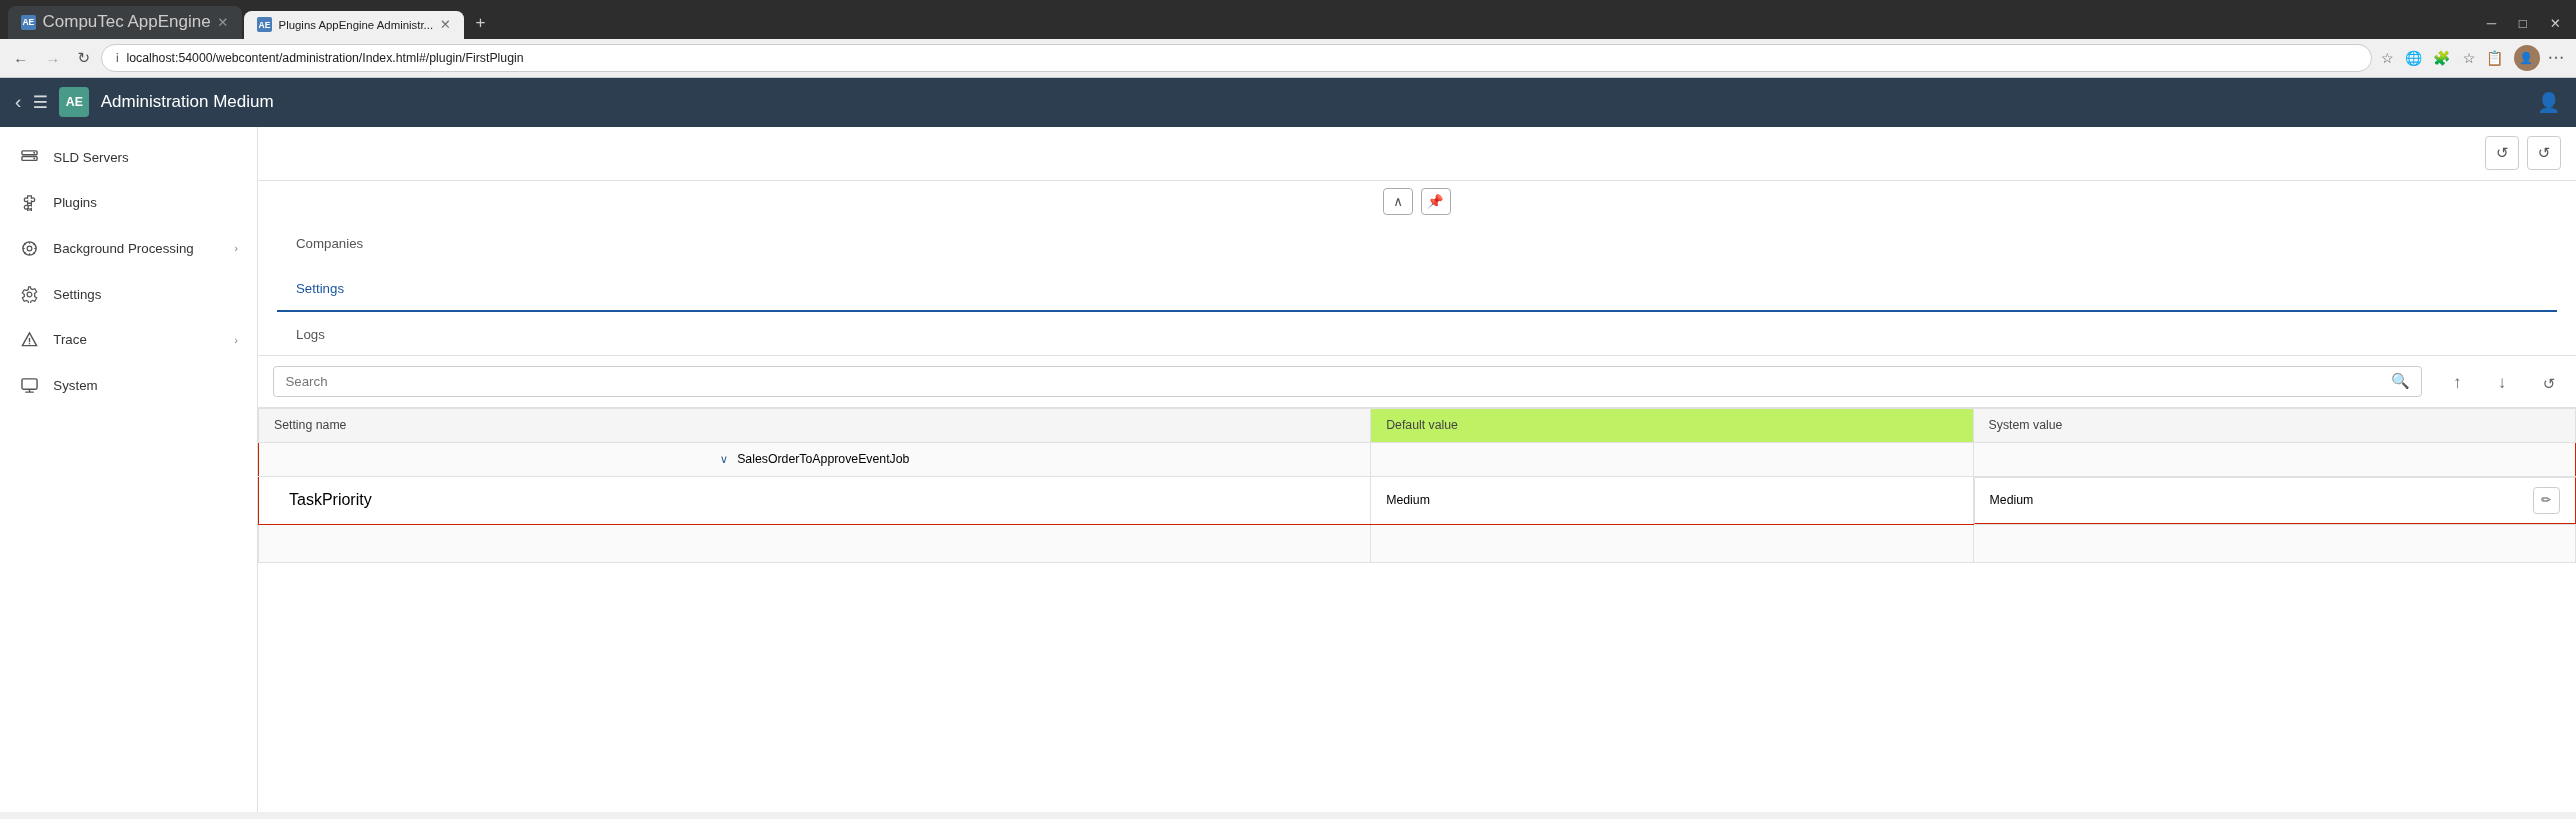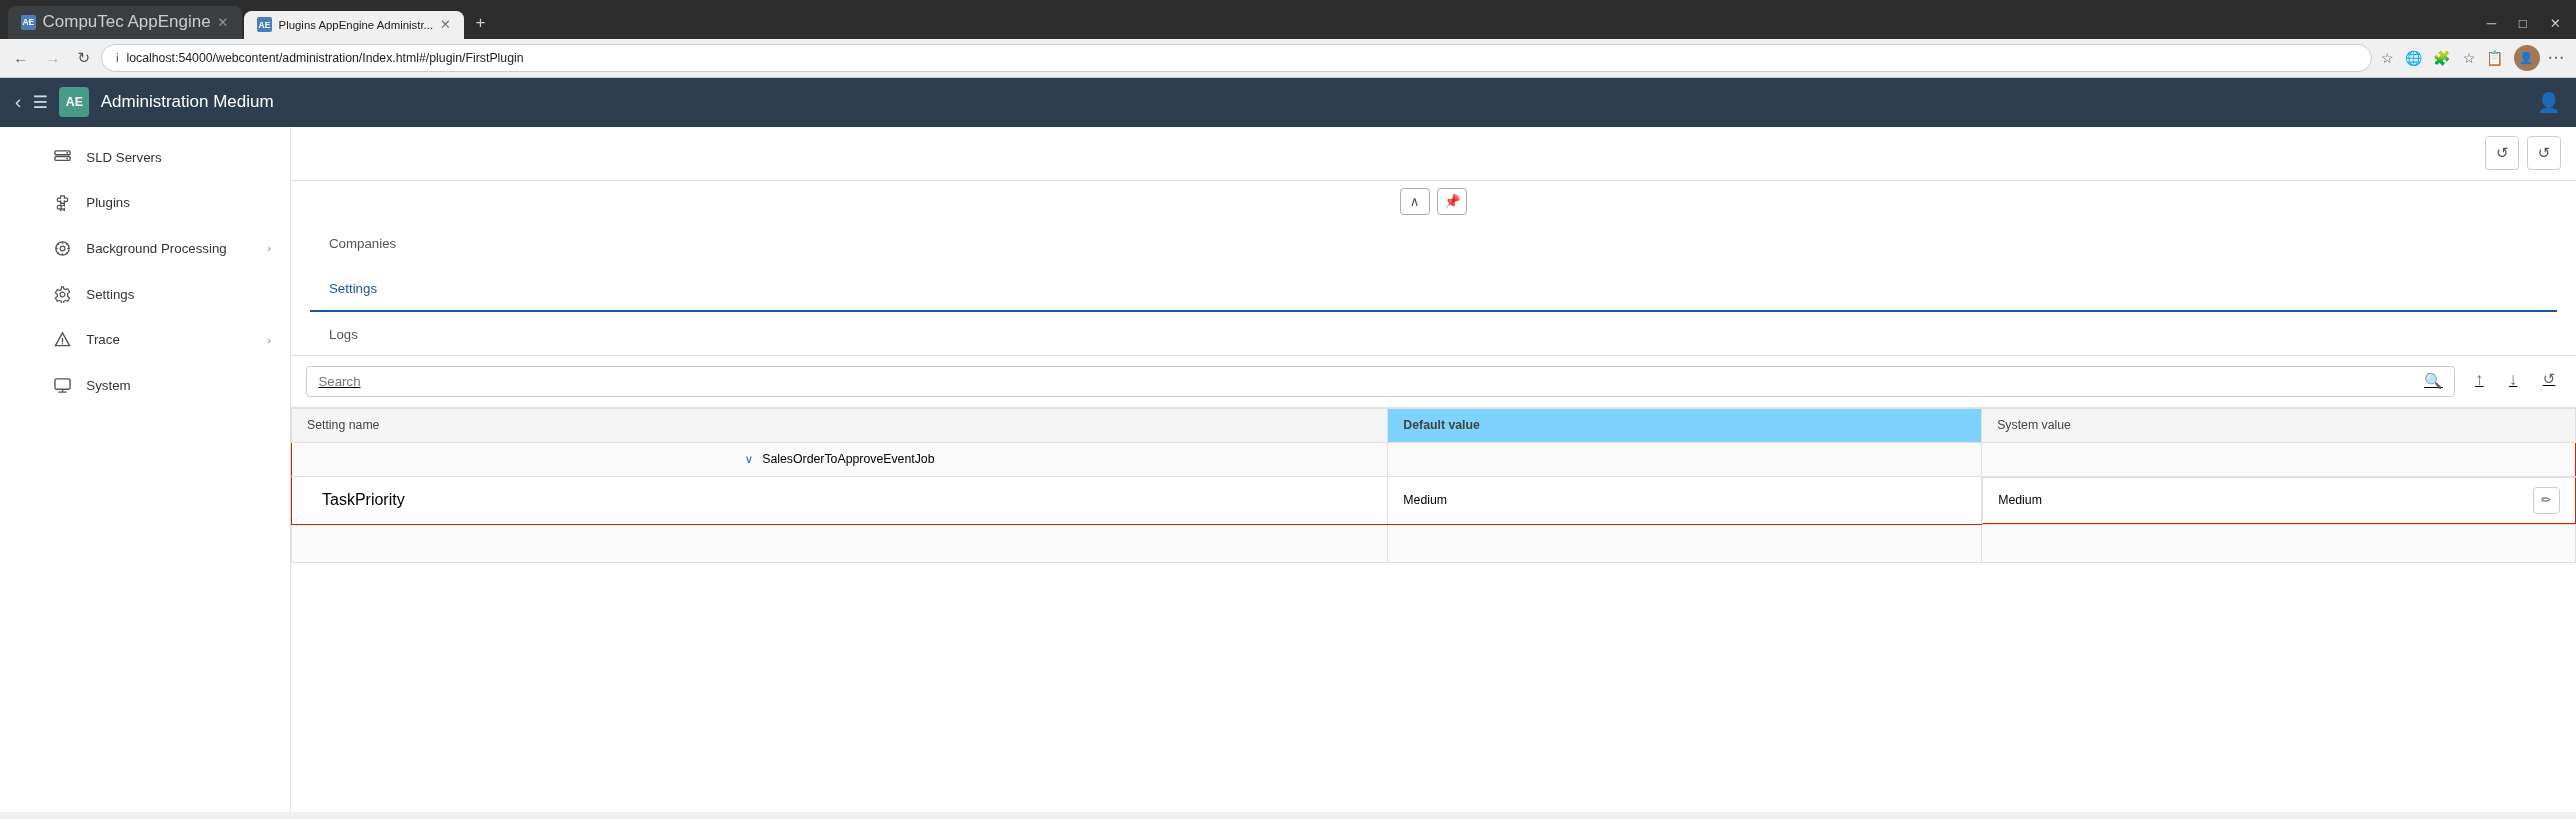--- a/index.html
+++ b/index.html
@@ -53,21 +53,21 @@
 
   <div style="background:#2c3e50;color:white;display:flex;align-items:center;padding:0 15px;height:49px;gap:11.4px;flex-shrink:0;">
     <button style="color:white;background:none;border:none;cursor:pointer;font-size:19px;opacity:0.8;">‹</button>
     <button style="color:white;background:none;border:none;cursor:pointer;font-size:17px;opacity:0.8;">☰</button>
     <div style="width:30px;height:30px;background:#4a9a8a;border-radius:3.8px;display:flex;align-items:center;justify-content:center;color:white;font-size:12.3px;font-weight:bold;">AE</div>
     <span style="font-size:17px;font-weight:400;color:white;">Administration Medium</span>
     <div style="flex:1;"></div>
     <button style="color:white;background:none;border:none;cursor:pointer;font-size:19px;opacity:0.8;">👤</button>
   </div>
 
-  <div style="display:flex;flex:1;overflow:hidden;margin-left:33px;">
+  <div style="display:flex;flex:1;overflow:hidden;">
 
     <div style="width:258px;background:white;border-right:0.9px solid #e0e0e0;flex-shrink:0;padding-top:7.6px;overflow-y:auto;">
 
       <div style="display:flex;align-items:center;padding:12.3px 19px;cursor:pointer;gap:13.3px;color:#333;font-size:13.3px;">
         <div style="width:21px;height:21px;display:flex;align-items:center;justify-content:center;flex-shrink:0;">
           <svg width="17" height="17" viewBox="0 0 18 18" fill="none">
               <rect x="1" y="2" width="16" height="4" rx="1" stroke="#555" stroke-width="1.5"></rect>
               <rect x="1" y="8" width="16" height="4" rx="1" stroke="#555" stroke-width="1.5"></rect>
               <circle cx="14" cy="4" r="1" fill="#555"></circle>
               <circle cx="14" cy="10" r="1" fill="#555"></circle>
@@ -152,35 +152,35 @@
         <div style="padding:13.3px 19px;cursor:pointer;font-size:13.3px;color:#1a56a0;border-bottom:2.8px solid #1a56a0;margin-bottom:-1.9px;font-weight:500;">
           <span>Settings</span>
         </div>
         <div style="padding:13.3px 19px;cursor:pointer;font-size:13.3px;color:#555;border-bottom:2.8px solid transparent;margin-bottom:-1.9px;">
           <span>Logs</span>
         </div>
       </div>
 
       <div style="flex:1;overflow-y:auto;background:white;">
 
-        <div style="display:flex;align-items:flex-start;padding:9.5px 15px;gap:14px;border-bottom:0.9px solid #e0e0e0;text-decoration:underline;">
+        <div style="display:flex;align-items:flex-end;padding:9.5px 15px;gap:25px;border-bottom:0.9px solid #e0e0e0;">
           <div style="flex:1;display:flex;align-items:center;border:0.9px solid #ccc;border-radius:3.8px;padding:5.7px 11.4px;gap:7.6px;background:white;">
             <input type="text" style="border: none; outline: none; flex: 1 1 0%; font-size: 13.3px; color: rgb(51, 51, 51); background: transparent;" placeholder="Search">
             <span style="color:#888;font-size:15px;">🔍</span>
           </div>
           <button style="background:none;border:none;cursor:pointer;color:#666;font-size:17px;padding:3.8px 5.7px;">↑</button>
           <button style="background:none;border:none;cursor:pointer;color:#666;font-size:17px;padding:3.8px 5.7px;">↓</button>
           <button style="background:none;border:none;cursor:pointer;color:#666;font-size:15px;padding:3.8px 5.7px;">↺</button>
         </div>
 
         <table style="width:100%;border-collapse:collapse;background:white;">
           <thead>
             <tr>
               <th style="background:#f5f5f5;border:0.9px solid #e0e0e0;padding:9.5px 15px;text-align:left;font-weight:500;font-size:12.3px;color:#444;width:48%;">Setting name</th>
-              <th style="background:#7dd3fc;border:0.9px solid #e0e0e0;padding:9.5px 15px;text-align:left;font-weight:700;font-size:12.3px;color:#444;width:26%;">Default value</th>
+              <th style="background:#bef264;border:0.9px solid #e0e0e0;padding:9.5px 15px;text-align:left;font-weight:400;font-size:12.3px;color:#444;width:26%;">Default value</th>
               <th style="background:#f5f5f5;border:0.9px solid #e0e0e0;padding:9.5px 15px;text-align:left;font-weight:500;font-size:12.3px;color:#444;width:26%;">System value</th>
             </tr>
           </thead>
           <tbody>
 
             <tr style="background:#fafafa;">
               <td style="border:0.9px solid #e0e0e0;border-top:1.9px solid #cc2200;border-left:1.9px solid #cc2200;border-right:0.9px solid #e0e0e0;padding:9.5px 15px;font-size:12.3px;text-align:center;">
                 <span style="color:#2c5f8a;font-size:11.4px;margin-right:5.7px;cursor:pointer;">∨</span>
                 <span>SalesOrderToApproveEventJob</span>
               </td>

